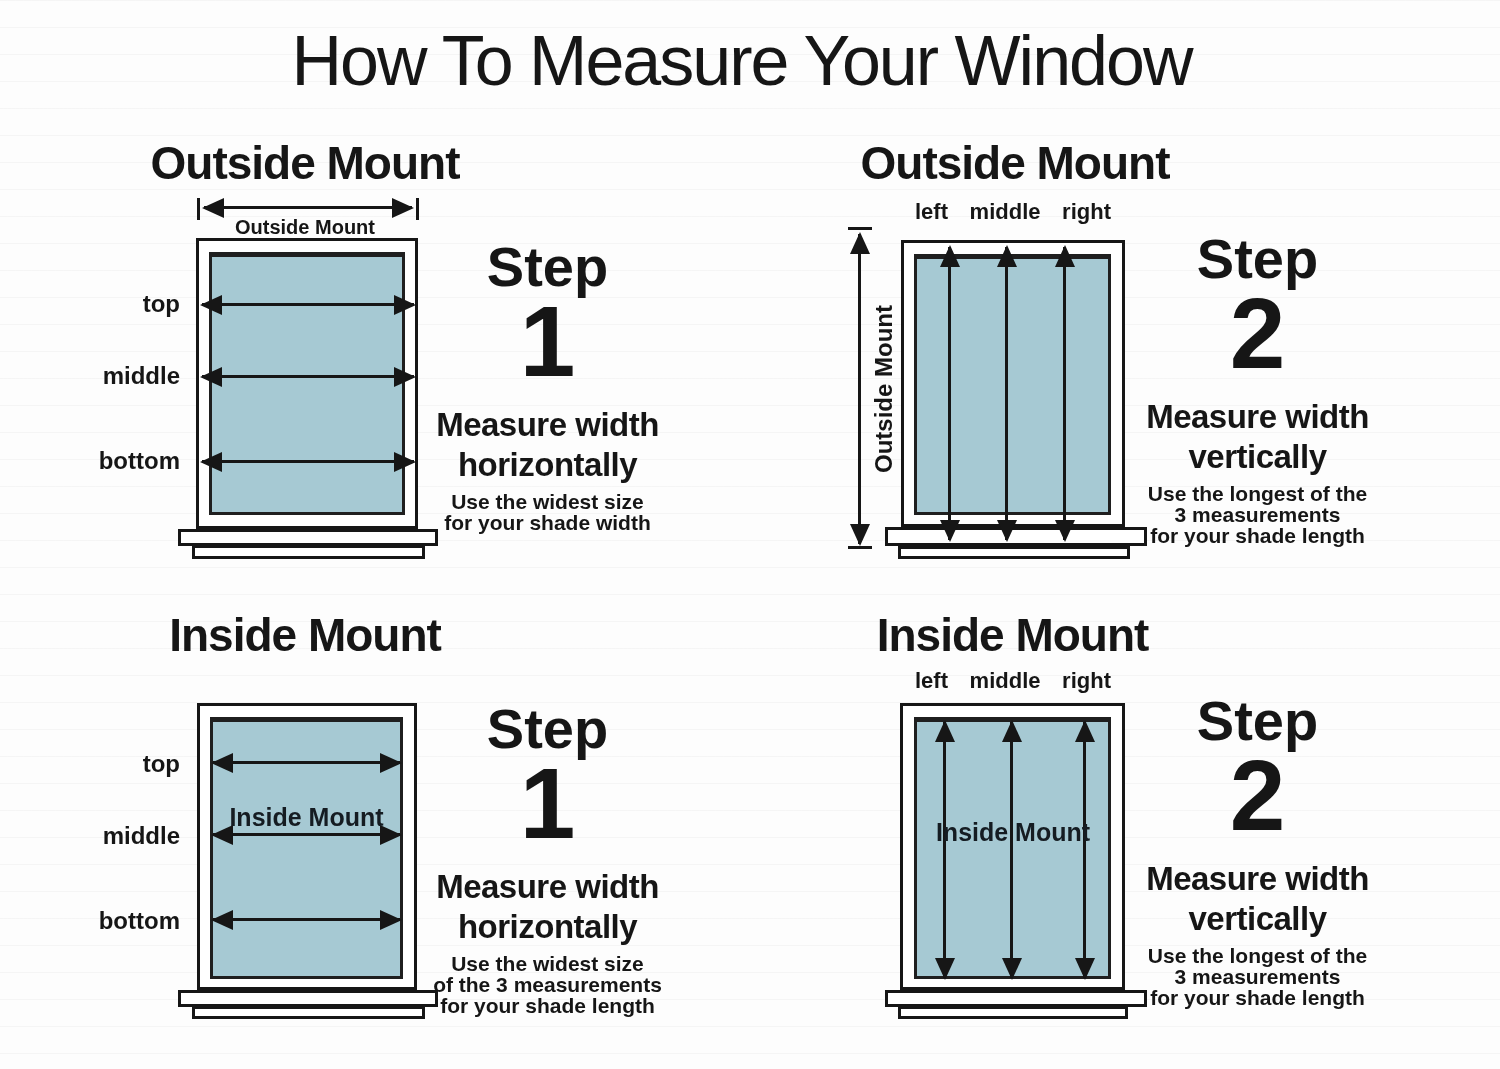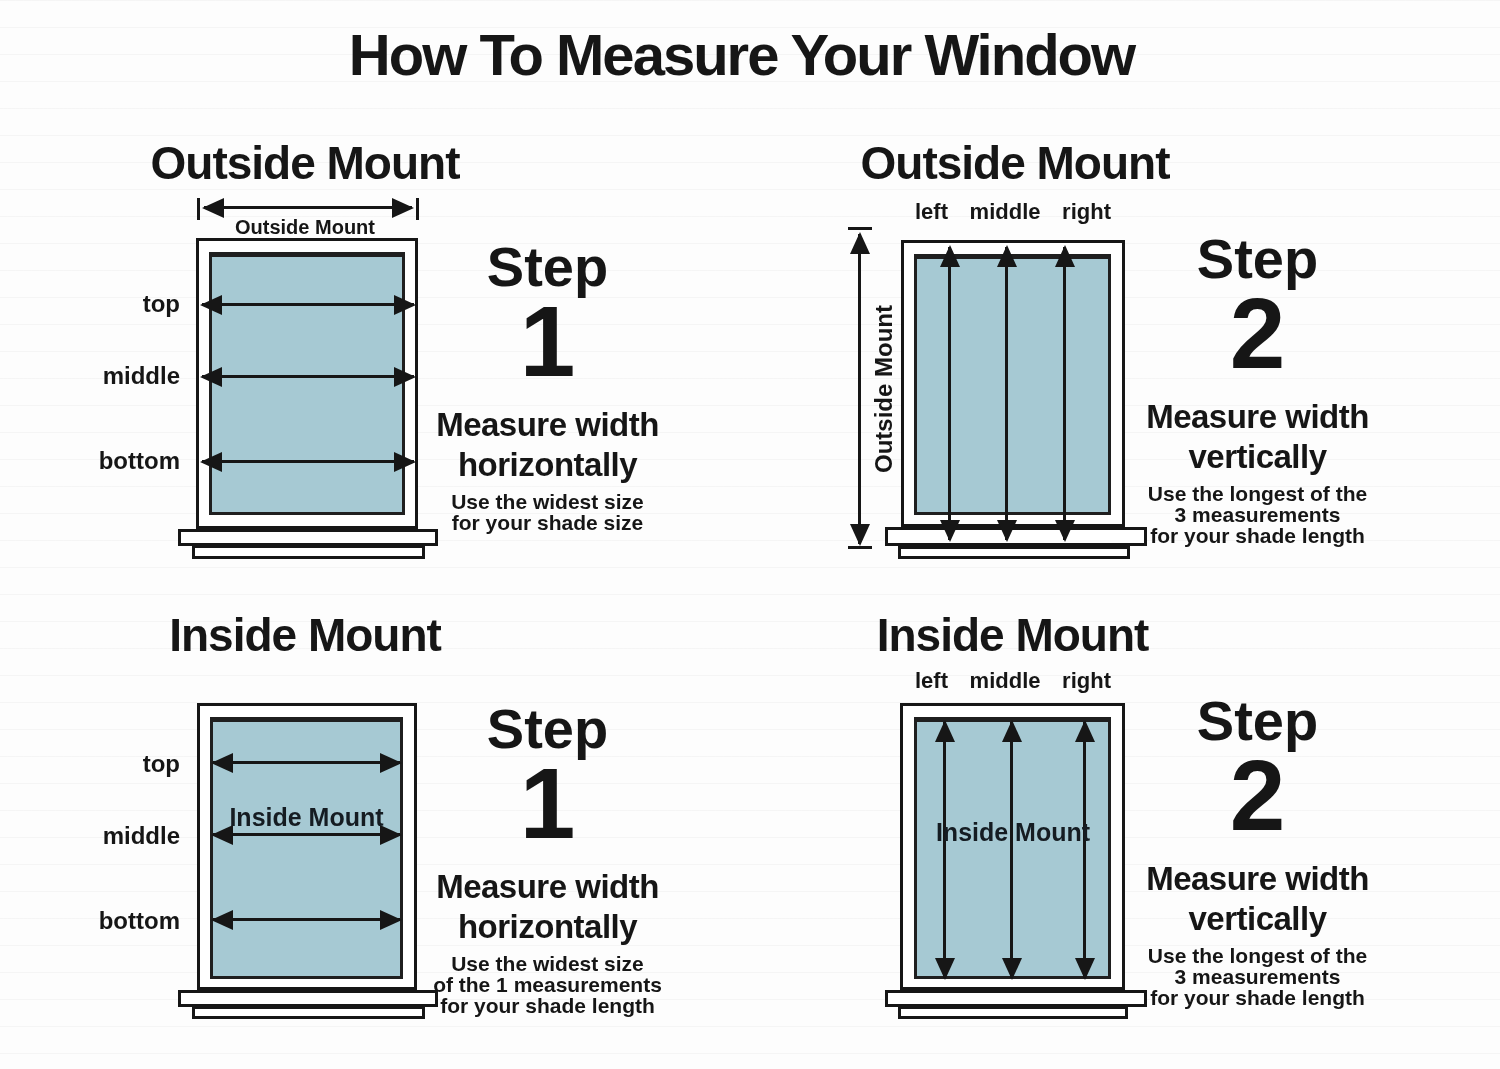--- a/index.html
+++ b/index.html
@@ -8,21 +8,21 @@
     position:relative; width:1500px; height:1069px; overflow:hidden;
     background:
       repeating-linear-gradient(to bottom,
         rgba(175,175,175,0.10) 0px, rgba(175,175,175,0.10) 1px,
         transparent 1px, transparent 27px),
       #fdfdfd;
   }
   .abs { position:absolute; }
   .title {
     left:0; top:26px; width:1483px; text-align:center;
-    font-size:58px; font-weight:700; letter-spacing:-2px; line-height:1;
+    font-size:70px; font-weight:400; letter-spacing:-2px; line-height:1;
   }
   .quad-heading { font-size:46px; font-weight:800; text-align:center; line-height:1; letter-spacing:-1px; }
 
   
   .frame { background:#ffffff; border:3px solid var(--ink,#161616); box-sizing:border-box; }
   .glass { background:var(--glass,#a6c9d3); border:3px solid #1f1f1f; border-top-width:5px; box-sizing:border-box; }
   .sill  { background:#ffffff; border:3px solid var(--ink,#161616); box-sizing:border-box; }
 
   
   .h-arrow { height:3px; background:var(--ink,#161616); }
@@ -87,21 +87,21 @@
   <div class="abs row-label" style="left:80px; top:363px; width:100px;">middle</div>
   <div class="abs row-label" style="left:80px; top:448px; width:100px;">bottom</div>
 
   <div class="abs step-block" style="left:425px; top:238px; width:245px;">
     <div class="step-word">Step</div>
     <div class="step-num">1</div>
     <div class="step-line step-line1">Measure width</div>
     <div class="step-line">horizontally</div>
     <div class="step-notes">
       <div class="step-note">Use the widest size</div>
-      <div class="step-note">for your shade size</div>
+      <div class="step-note">for your shade width</div>
     </div>
   </div>
 
   <div class="abs quad-heading" style="left:790px; top:140px; width:450px;">Outside Mount</div>
 
   <div class="abs col-labels" style="left:915px; top:201px; width:196px;">
     <span>left</span>
     <span>middle</span>
     <span>right</span>
   </div>
@@ -148,21 +148,21 @@
   <div class="abs row-label" style="left:80px; top:823px; width:100px;">middle</div>
   <div class="abs row-label" style="left:80px; top:908px; width:100px;">bottom</div>
 
   <div class="abs step-block" style="left:425px; top:700px; width:245px;">
     <div class="step-word">Step</div>
     <div class="step-num">1</div>
     <div class="step-line step-line1">Measure width</div>
     <div class="step-line">horizontally</div>
     <div class="step-notes">
       <div class="step-note">Use the widest size</div>
-      <div class="step-note">of the 1 measurements</div>
+      <div class="step-note">of the 3 measurements</div>
       <div class="step-note">for your shade length</div>
     </div>
   </div>
 
   <div class="abs quad-heading" style="left:790px; top:612px; width:445px;">Inside Mount</div>
 
   <div class="abs col-labels" style="left:915px; top:670px; width:196px;">
     <span>left</span>
     <span>middle</span>
     <span>right</span>

